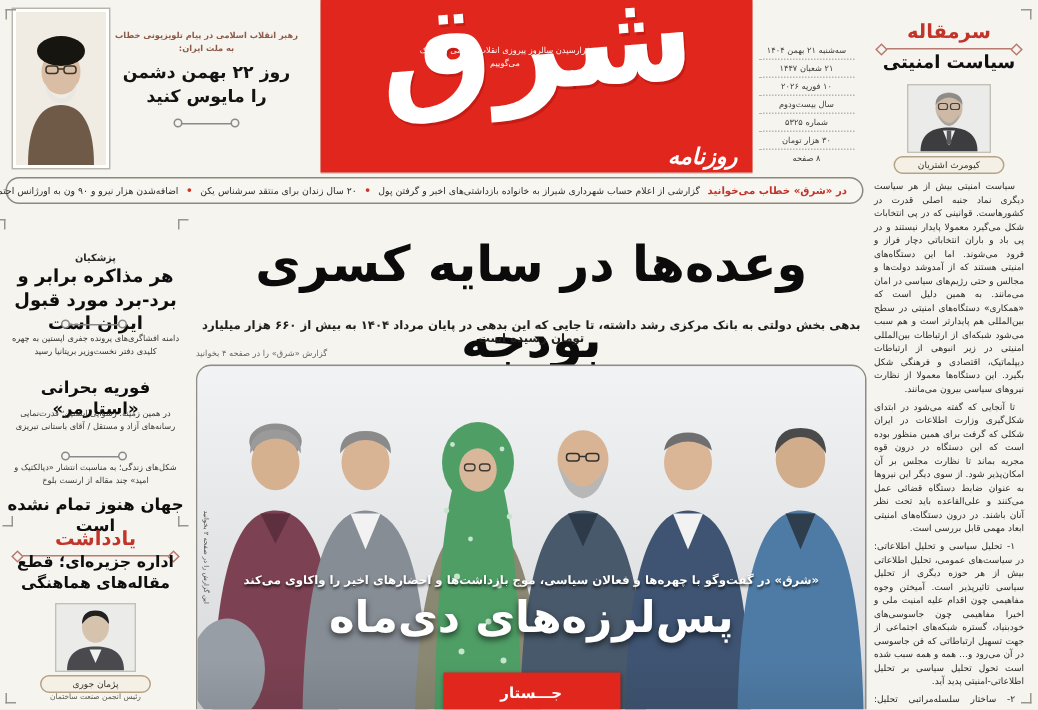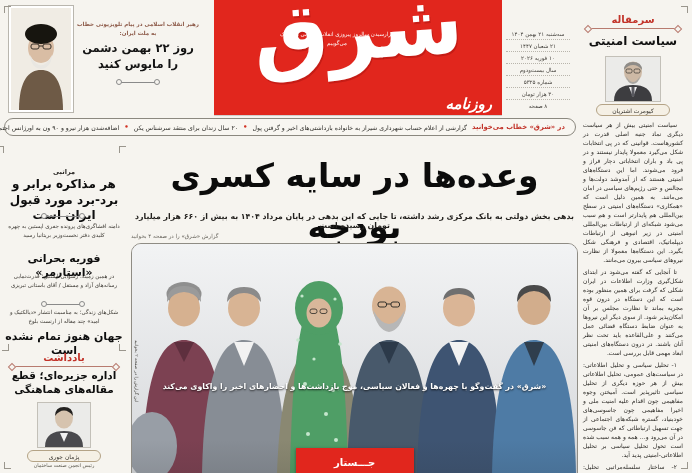--- a/index.html
+++ b/index.html
@@ -16,21 +16,21 @@
   .orn::before,.orn::after{content:"";position:absolute;bottom:-3px;width:4px;height:4px;border:1px solid #8a8a8a;border-radius:50%;background:#f6f4ef}
   .orn::before{right:-5px}.orn::after{left:-5px}
   .masthead{left:214px;top:0;width:288px;height:115px;background:#e1261d;overflow:hidden;box-shadow:0 1px 0 rgba(0,0,0,.15)}
   .mast-logo{position:absolute;left:0;right:0;top:-16px;text-align:center;font-size:84px;font-weight:bold;color:#fff;transform:rotate(-4deg);line-height:1.1;text-shadow:1px 2px 0 rgba(120,0,0,.25)}
   .mast-tag{position:absolute;left:64px;top:30px;width:118px;font-size:5.5px;color:#fff;text-align:center;line-height:1.6;opacity:.96}
   .mast-label{position:absolute;right:10px;bottom:2px;font-size:15px;font-weight:800;font-style:italic;color:#fff}
   .dateline{left:506px;top:28px;width:64px}
   .dateline .row{font-size:5.5px;color:#44413c;text-align:center;padding:2.5px 0;border-bottom:1px dotted #b9b5ac;white-space:nowrap}
   .dateline .row:last-child{border-bottom:none}
   
-  .sec-title{font-size:10px;font-weight:800;color:#c2342a;text-align:center;letter-spacing:.5px}
+  .sec-title{font-size:13px;font-weight:800;color:#c2342a;text-align:center;letter-spacing:.5px}
   .sec-rule{position:relative;height:1px;background:#b87b6f;margin:3px 12px 0}
   .sec-rule::before,.sec-rule::after{content:"";position:absolute;top:-2px;width:4px;height:4px;background:#f6f4ef;border:1px solid #b87b6f;transform:rotate(45deg)}
   .sec-rule::before{right:-5px}.sec-rule::after{left:-5px}
   .cm{position:absolute;width:7px;height:7px;border:0 solid #9a968d}
   .cm.tl{border-top-width:1px;border-right-width:1px}
   .cm.tr{border-top-width:1px;border-left-width:1px}
   .cm.bl{border-bottom-width:1px;border-right-width:1px}
   .cm.br{border-bottom-width:1px;border-left-width:1px}
   
   .strip{left:4px;top:118px;width:572px;height:18px;border:1px solid #8b887f;border-radius:10px;display:flex;align-items:center;padding:0 10px;gap:5px;background:#f8f6f1}
@@ -220,30 +220,31 @@
       <g>
         <path d="M362,230 C364,132 380,96 404,96 C428,96 444,132 446,230 Z" fill="#4e7ba5"></path>
         <path d="M394,98 L404,122 L414,98 Z" fill="#2f3e4d"></path>
         <ellipse cx="404" cy="62" rx="16.5" ry="19" fill="#d2ad8c"></ellipse>
         <path d="M387,58 Q387,41 404,41 Q421,41 421,58 Q414,47 404,47 Q394,47 387,58 Z" fill="#4a4a4a"></path>
       </g>
     </svg>
     <div class="photo-shade"></div>
     <div class="photo-vnote">این گزارش را در صفحه ۲ بخوانید</div>
     <div class="photo-caption">«شرق» در گفت‌وگو با چهره‌ها و فعالان سیاسی، موج بازداشت‌ها و احضارهای اخیر را واکاوی می‌کند</div>
+    <div class="photo-headline">پس‌لرزه‌های دی‌ماه</div>
     <div class="photo-ribbon">جـــستار</div>
   </div>
 
   <span class="cm tl abs" style="right:688px;top:146px;left:2px"></span>
   <span class="cm tr abs" style="left:119px;top:146px"></span>
   <span class="cm bl abs" style="left:2px;top:344px"></span>
   <span class="cm br abs" style="left:119px;top:344px"></span>
 
 
-  <div class="abs hl-kicker" style="left:2px;top:168px;width:124px">مراتبی</div>
+  <div class="abs hl-kicker" style="left:2px;top:168px;width:124px">پزشکیان</div>
   <div class="abs hl-title" style="left:2px;top:177px;width:124px">هر مذاکره برابر و برد-برد مورد قبول ایران است</div>
   <div class="abs" style="left:46px;top:212px">
       <div class="orn" style="margin:0"></div>
     </div>
 
   <div class="abs hl-small" style="left:4px;top:222px;width:120px">دامنه افشاگری‌های پرونده جفری اپستین به چهره کلیدی دفتر نخست‌وزیر بریتانیا رسید</div>
   <div class="abs hl-title2" style="left:2px;top:252px;width:124px">فوریه بحرانی «استارمر»</div>
 
   <div class="abs hl-small" style="left:4px;top:272px;width:120px">در همین زمینه: رسوایی اپستین؛ قدرت‌نمایی رسانه‌های آزاد و مستقل / آقای باستانی تبریزی</div>
   <div class="abs" style="left:46px;top:300px">

